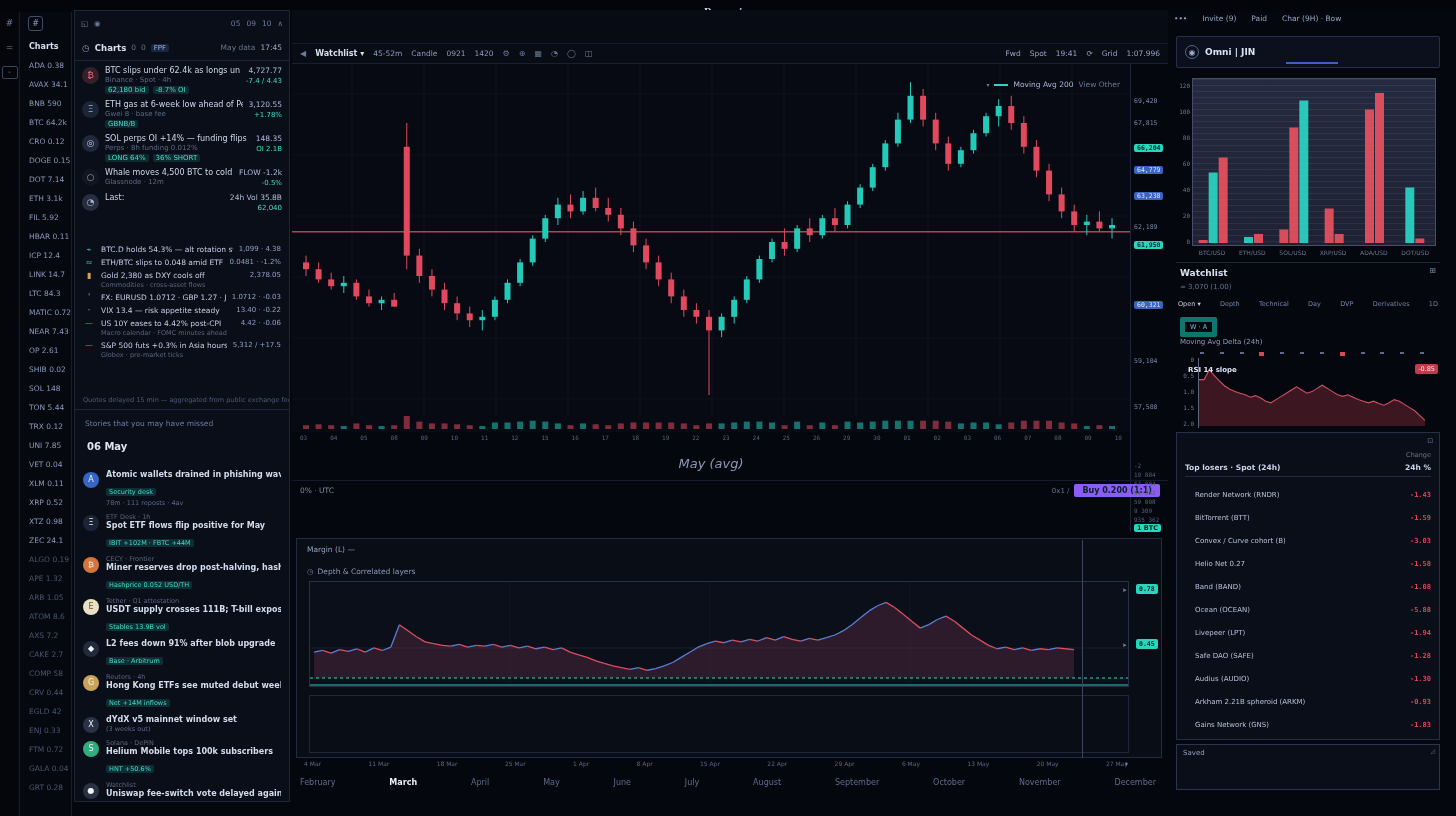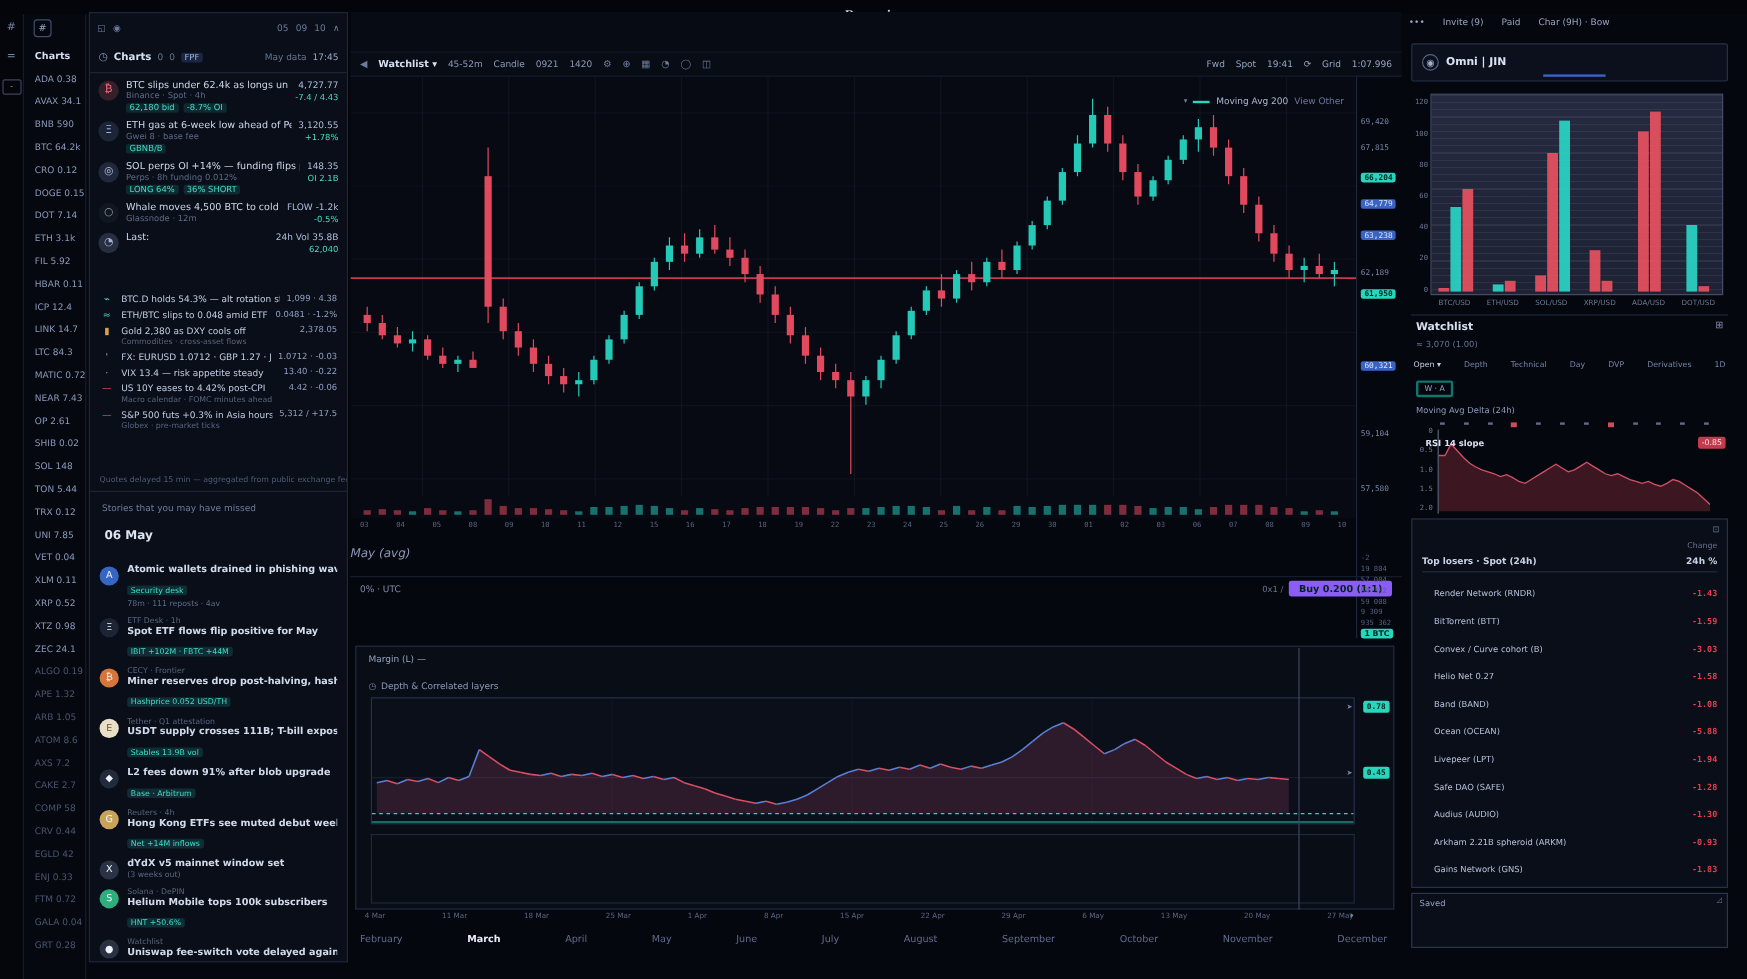--- a/index.html
+++ b/index.html
@@ -87,21 +87,21 @@
   .pl { position:absolute; left:842px; font-size:6.5px; color:#7786a6; }
   .pl.badge-teal { background:#27d6bd; color:#04251e; padding:0 3px; border-radius:2px; font-weight:bold; }
   .pl.badge-blue { background:#3b63c4; color:#dbe5fb; padding:0 3px; border-radius:2px; }
   .vl { position:absolute; left:842px; font-size:6px; color:#53607e; }
   #legend { position:absolute; right:48px; top:70px; display:flex; align-items:center; gap:5px; font-size:7.5px; color:#a9b8d6; }
   #legend .chev { color:#6c7b9a; font-size:6px; }
   #legend .ln { width:14px; height:0; border-top:2px solid #2ad5c4; }
   #legend .ex { color:#68779a; }
 
   #tlabels { position:absolute; left:0; top:424px; width:838px; display:flex; justify-content:space-between; padding:0 8px; font-size:6px; color:#57637f; }
-  #monthlabel { position:absolute; left:0; top:446px; width:838px; font-size:10px; color:#8b97b5; font-style:italic; }
+  #monthlabel { position:absolute; left:0; top:446px; width:838px; text-align:center; font-size:13px; color:#8b97b5; font-style:italic; }
 
   #statusrow { position:absolute; left:0; top:470px; width:876px; height:20px; border-top:1px solid #141b2b; display:flex; align-items:center; padding:0 8px; font-size:7.5px; color:#7e8ba8; }
   #statusrow .grow { flex:1; }
   #statusrow .pre { font-size:7px; color:#66748f; margin-right:5px; }
   #buybtn { background:#8b5cf6; color:#04251e; font-weight:bold; font-size:8px; padding:2px 8px; border-radius:2px; border:none; font-family:inherit; }
 
   #tickrow { position:absolute; left:0; top:494px; width:838px; height:18px; border-top:1px solid #141b2b; display:flex; align-items:center; padding:0 12px; font-size:7.5px; color:#8b97b5; }
   #tick-badge { position:absolute; left:842px; top:514px; background:#27d6bd; color:#04251e; font-size:6.5px; font-weight:bold; padding:0 3px; border-radius:2px; }
 
   #lowersec { position:absolute; left:4px; top:528px; width:866px; height:220px; background:#090d16; border:1px solid #222b41; }
@@ -132,21 +132,21 @@
                 linear-gradient(180deg,#262a40,#1e2234); }
   .bylab { position:absolute; left:6px; width:12px; text-align:right; font-size:6px; color:#6b7894; }
   #bxlabels { position:absolute; left:20px; top:249px; width:244px; display:flex; justify-content:space-around; font-size:6px; color:#6b7894; }
   #rp-div1 { position:absolute; left:4px; top:262px; width:264px; height:1px; background:#1d2639; }
 
   #w-title { position:absolute; left:8px; top:268px; font-size:9px; font-weight:bold; color:#d8e0ef; }
   #w-icon { position:absolute; right:8px; top:266px; font-size:8px; color:#7e8cac; }
   #w-sub { position:absolute; left:8px; top:283px; font-size:7px; color:#66748f; }
   #w-tabs { position:absolute; left:6px; top:300px; width:260px; display:flex; justify-content:space-between; font-size:6.5px; color:#7484a6; }
   #w-tabs .t0 { color:#c6d0e6; }
-  #w-btn { position:absolute; left:8px; top:317px; border:2px solid #0f766e; border-radius:2px; font-size:6.5px; color:#9aa8c8; padding:1px 5px; background:none; font-family:inherit; }
+  #w-btn { position:absolute; left:8px; top:317px; border:5px solid #0f766e; border-radius:2px; font-size:6.5px; color:#9aa8c8; padding:1px 5px; background:none; font-family:inherit; }
   #w-label { position:absolute; left:8px; top:338px; font-size:7px; color:#8d9bbb; }
   #miniticks { position:absolute; left:28px; top:352px; width:224px; display:flex; justify-content:space-between; }
   .mtk { width:4px; height:2px; background:#5c6985; }
   .mtk.r { background:#d0495c; width:5px; height:4px; }
   #miniwrap { position:absolute; left:26px; top:358px; width:226px; height:70px; border-left:1px solid #5a6378; }
   .mylab { position:absolute; left:8px; width:14px; text-align:right; font-size:6px; color:#6b7894; }
   #mini-overlay { position:absolute; left:16px; top:366px; font-size:7px; font-weight:bold; color:#dbe2f1; }
   #mini-badge { position:absolute; right:6px; top:364px; background:#c23a4c; color:#fde3e7; font-size:6.5px; padding:1px 3px; border-radius:2px; }
 
   #lt-box { position:absolute; left:4px; top:432px; width:264px; height:308px; border:1px solid #27304a; background:#0a0e18; }

